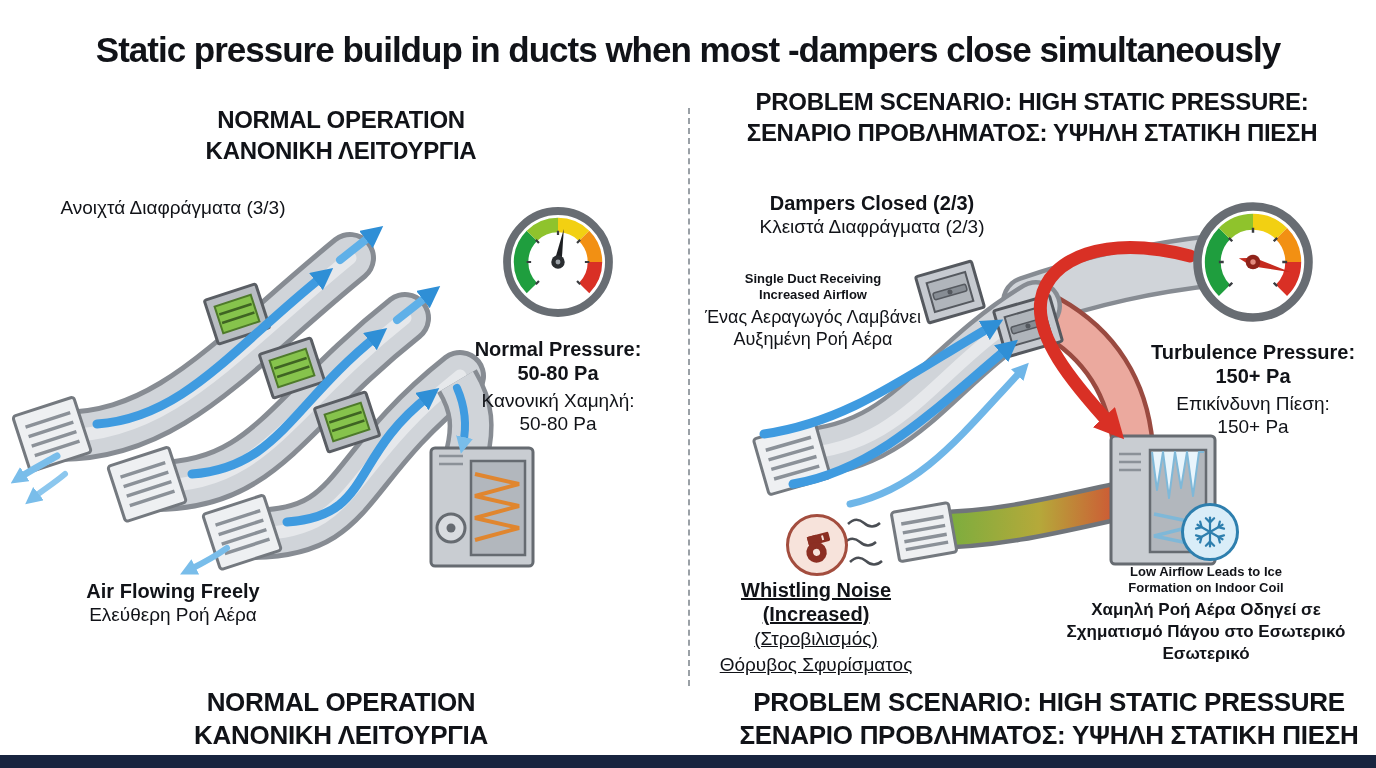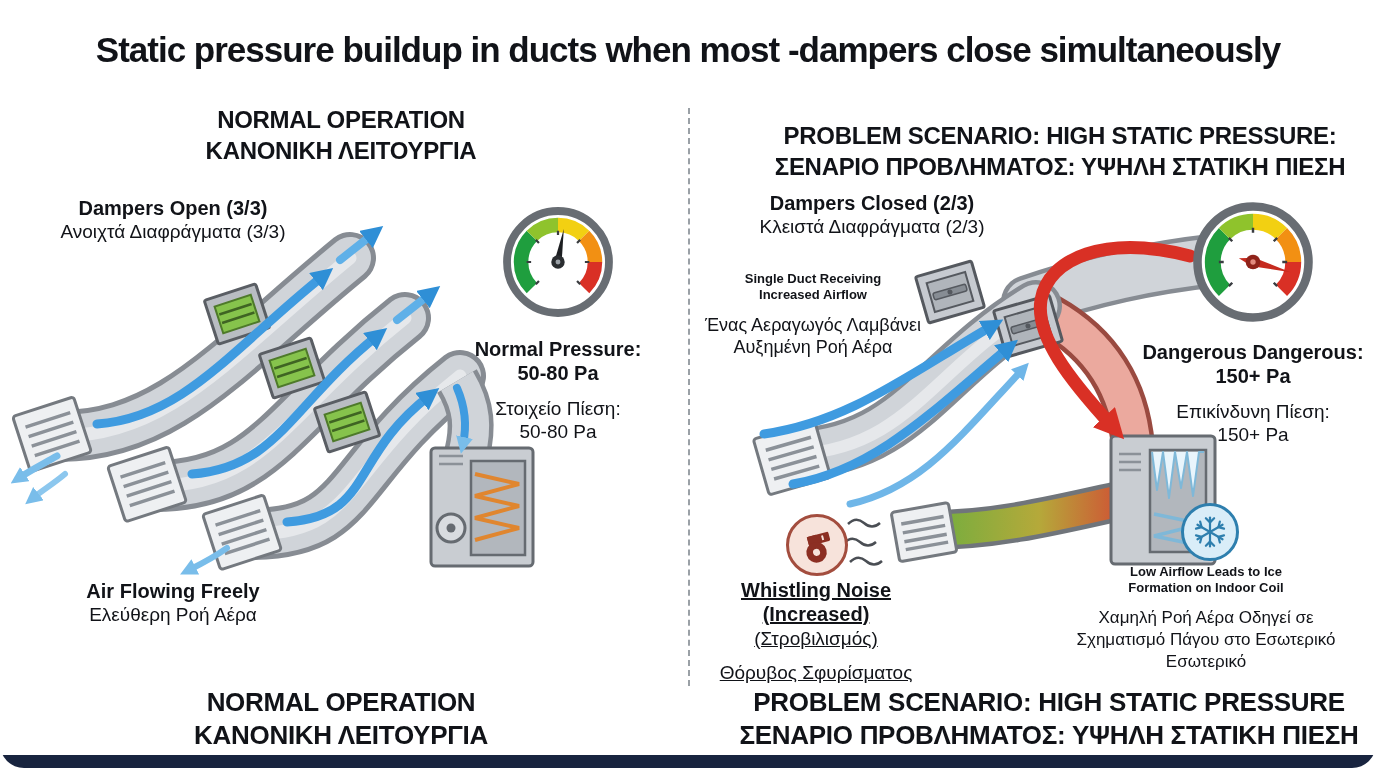--- a/index.html
+++ b/index.html
@@ -1,52 +1,51 @@
 <!DOCTYPE html>
 <html><head>
 <meta charset="utf-8">
 <style>
   * { margin:0; padding:0; box-sizing:border-box; }
   html,body { background:#ffffff; }
   #stage {
     position:relative; width:1376px; height:768px; background:#ffffff;
-    font-family:"Liberation Sans", sans-serif; color:#111318; overflow:hidden;border-radius:24px;
+    font-family:"Liberation Sans", sans-serif; color:#111318; overflow:hidden;
   }
   .abs { position:absolute; }
   .cx  { transform:translateX(-50%); text-align:center; }
   .nw  { white-space:nowrap; }
   .title  { font-size:35px; font-weight:800; letter-spacing:-1px; }
   .h2     { font-size:24px; font-weight:800; line-height:1.3; letter-spacing:-0.3px; }
   .footer { font-size:26px; font-weight:800; line-height:1.28; letter-spacing:-0.3px; }
   .lab-b  { font-size:20px; font-weight:700; line-height:1.22; }
   .lab-r  { font-size:19px; font-weight:400; line-height:1.24; }
   .lab-bs { font-size:13px; font-weight:700; line-height:1.22; }
   .lab-rm { font-size:18px; font-weight:400; line-height:1.26; }
-  .lab-rs { font-size:17px; font-weight:400; line-height:1.3; }
-  .mt3 { margin-top:11px; }
+  .lab-rs { font-size:17px; font-weight:700; line-height:1.3; }
+  .mt3 { margin-top:3px; }
   .divider { border-left:2px dashed #9aa0a6; width:0; }
   .bottombar { background:#18243f; }
   .icon-circle { border-radius:50%; display:flex; align-items:center; justify-content:center; }
 </style>
 </head>
 <body>
 
 <div id="stage">
 
   <div class="abs cx title nw" style="left:688px; top:30px;">Static pressure buildup in ducts when most -dampers close simultaneously</div>
 
   <div class="abs divider" style="left:688px; top:108px; height:578px;"></div>
 
   <div class="abs cx" style="left:341px; top:104px;">
     <div class="h2 nw">NORMAL OPERATION</div>
     <div class="h2 nw">ΚΑΝΟΝΙΚΗ ΛΕΙΤΟΥΡΓΙΑ</div>
   </div>
 
   <div class="abs cx" style="left:173px; top:196px;">
-    <div class="lab-b nw">Dampers Open (3/3)</div>
     <div class="lab-r nw">Ανοιχτά Διαφράγματα (3/3)</div>
   </div>
 
   <svg class="abs" style="left:5px; top:196px;" width="535" height="425" viewBox="0 0 535 425">
     <defs>
       <marker id="mBlue1" markerUnits="userSpaceOnUse" markerWidth="22" markerHeight="22" refX="9" refY="11" orient="auto">
         <path d="M0,0 L22,11 L0,22 Z" fill="#2f8fd6"></path>
       </marker>
       <marker id="mBlue1b" markerUnits="userSpaceOnUse" markerWidth="17" markerHeight="17" refX="7" refY="8.5" orient="auto">
         <path d="M0,0 L17,8.5 L0,17 Z" fill="#79bdea"></path>
@@ -134,35 +133,35 @@
     <g>
       <polygon points="55.2,20.5 53.2,50.6 46.8,49.4" fill="#1c1e21"></polygon>
       <circle cx="50" cy="50" r="6" fill="#2a2d30"></circle>
       <circle cx="50" cy="50" r="2.2" fill="#9aa0a6"></circle>
     </g>
   </svg>
 
   <div class="abs cx" style="left:558px; top:337px;">
     <div class="lab-b nw">Normal Pressure:</div>
     <div class="lab-b nw">50-80 Pa</div>
-    <div class="lab-r nw mt3">Στοιχείο Πίεση:</div>
+    <div class="lab-r nw mt3">Κανονική Χαμηλή:</div>
     <div class="lab-r nw">50-80 Pa</div>
   </div>
 
   <div class="abs cx" style="left:173px; top:579px;">
     <div class="lab-b nw">Air Flowing Freely</div>
     <div class="lab-r nw">Ελεύθερη Ροή Αέρα</div>
   </div>
 
   <div class="abs cx" style="left:341px; top:686px;">
     <div class="footer nw">NORMAL OPERATION</div>
     <div class="footer nw">ΚΑΝΟΝΙΚΗ ΛΕΙΤΟΥΡΓΙΑ</div>
   </div>
 
-  <div class="abs cx" style="left:1032px; top:120px;margin-left:28px;">
+  <div class="abs cx" style="left:1032px; top:86px;">
     <div class="h2 nw">PROBLEM SCENARIO: HIGH STATIC PRESSURE:</div>
     <div class="h2 nw">ΣΕΝΑΡΙΟ ΠΡΟΒΛΗΜΑΤΟΣ: ΥΨΗΛΗ ΣΤΑΤΙΚΗ ΠΙΕΣΗ</div>
   </div>
 
   <div class="abs cx" style="left:872px; top:191px;">
     <div class="lab-b nw">Dampers Closed (2/3)</div>
     <div class="lab-r nw">Κλειστά Διαφράγματα (2/3)</div>
   </div>
 
   <div class="abs cx" style="left:813px; top:271px;">
@@ -262,21 +261,21 @@
     <path d="M33,67 L30.2,69.8 M26,50 L22,50 M33,33 L30.2,30.2 M50,26 L50,22 M67,33 L69.8,30.2 M74,50 L78,50 M67,67 L69.8,69.8" stroke="#3a3d41" stroke-width="2"></path>
     <g>
       <polygon points="80.9,58.3 49.1,53.4 50.9,46.6" fill="#c62b1f"></polygon>
       <polygon points="38.4,46.9 49.1,53.4 50.9,46.6" fill="#c62b1f"></polygon>
       <circle cx="50" cy="50" r="6" fill="#8f231a"></circle>
       <circle cx="50" cy="50" r="2.2" fill="#e28a7e"></circle>
     </g>
   </svg>
 
   <div class="abs cx" style="left:1253px; top:340px;">
-    <div class="lab-b nw">Dangerous Dangerous:</div>
+    <div class="lab-b nw">Turbulence Pressure:</div>
     <div class="lab-b nw">150+ Pa</div>
     <div class="lab-r nw mt3">Επικίνδυνη Πίεση:</div>
     <div class="lab-r nw">150+ Pa</div>
   </div>
 
   <div class="abs icon-circle" style="left:786px; top:514px; width:62px; height:62px; background:#f7e3db; border:3px solid #a34d3e;">
     <svg width="44" height="44" viewBox="0 0 56 56">
       <g transform="rotate(-15 28 28)">
         <rect x="18" y="15" width="28" height="12" rx="2" fill="#8c2f23"></rect>
         <rect x="18" y="15" width="12" height="18" fill="#8c2f23"></rect>

